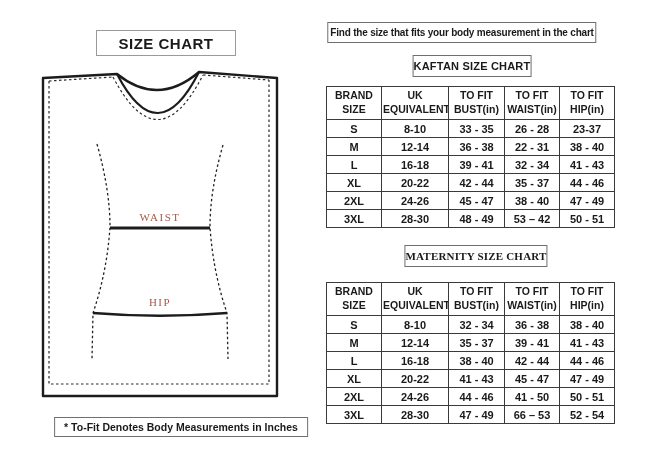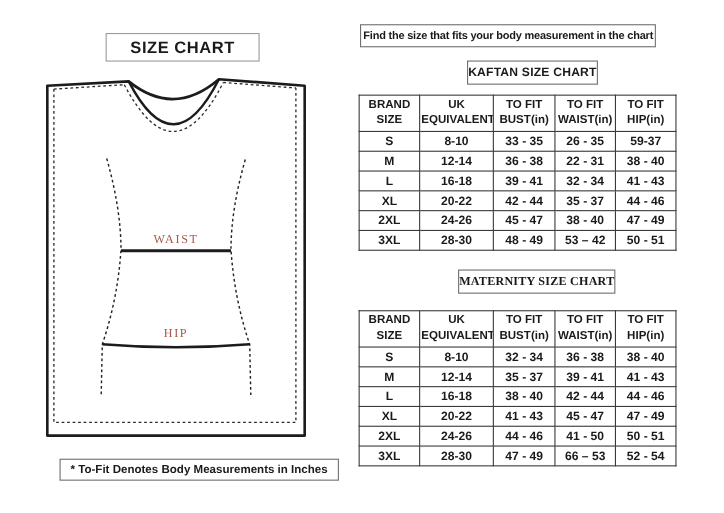--- a/index.html
+++ b/index.html
@@ -29,21 +29,21 @@
   .instruction-box{
     position:absolute;left:462px;top:22px;transform:translateX(-50%);
     border:1px solid #6f6f6f;
     padding:4px 2px;white-space:nowrap;
     font-size:10px;font-weight:700;letter-spacing:-.2px;color:#1a1a1a;
   }
   .section-title{
     position:absolute;transform:translateX(-50%);
     border:1px solid #6f6f6f;
     padding:4px 0;white-space:nowrap;
-    font-size:11px;font-weight:700;letter-spacing:.2px;color:#1a1a1a;margin-left:12px;
+    font-size:11px;font-weight:700;letter-spacing:.2px;color:#1a1a1a;
   }
   .kaftan-title{left:472px;top:55px;}
   .maternity-title{left:476px;top:245px;font-family:Liberation Serif, serif;}
   table.size-table{
     position:absolute;left:326px;width:288px;
     border-collapse:collapse;table-layout:fixed;
     font-size:11px;font-weight:700;color:#1a1a1a;
   }
   .kaftan-table{top:86px;}
   .maternity-table{top:282px;}
@@ -106,22 +106,22 @@
           <th>TO FIT BUST(in)</th>
           <th>TO FIT WAIST(in)</th>
           <th>TO FIT HIP(in)</th>
         </tr>
       </thead>
       <tbody>
         <tr>
           <td>S</td>
           <td>8-10</td>
           <td>33 - 35</td>
-          <td>26 - 35</td>
-          <td>59-37</td>
+          <td>26 - 28</td>
+          <td>23-37</td>
         </tr>
         <tr>
           <td>M</td>
           <td>12-14</td>
           <td>36 - 38</td>
           <td>22 - 31</td>
           <td>38 - 40</td>
         </tr>
         <tr>
           <td>L</td>

